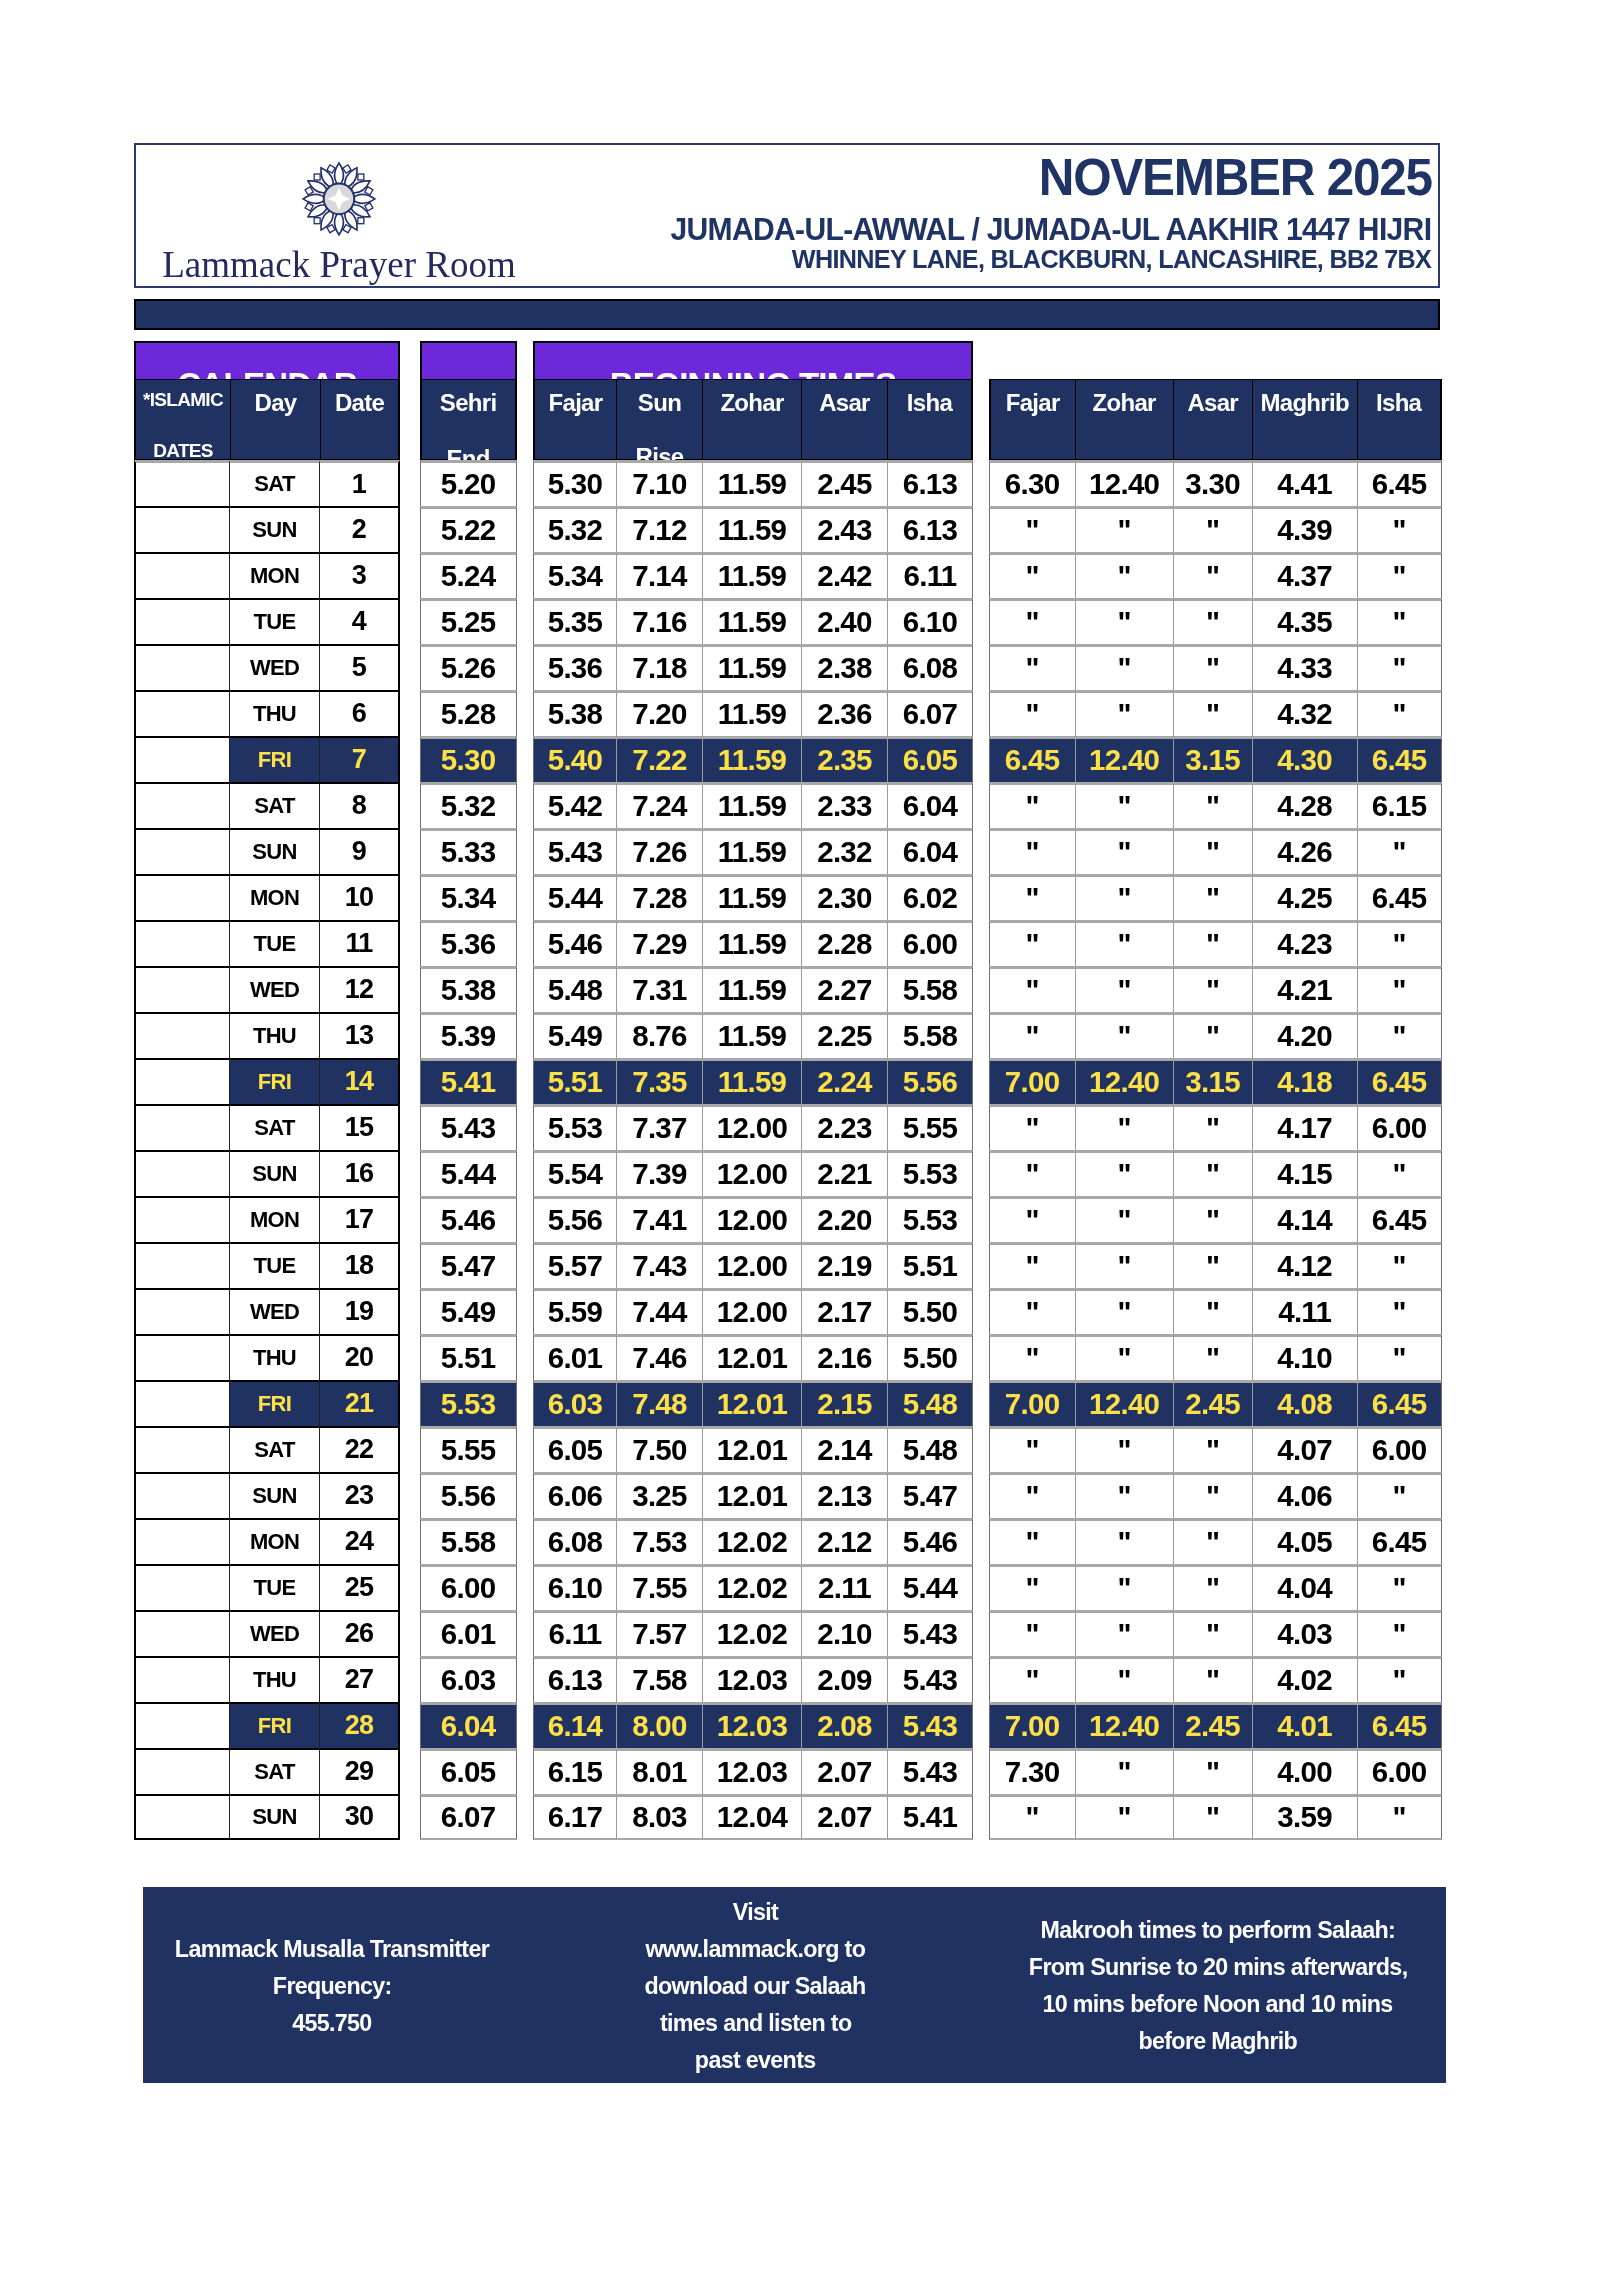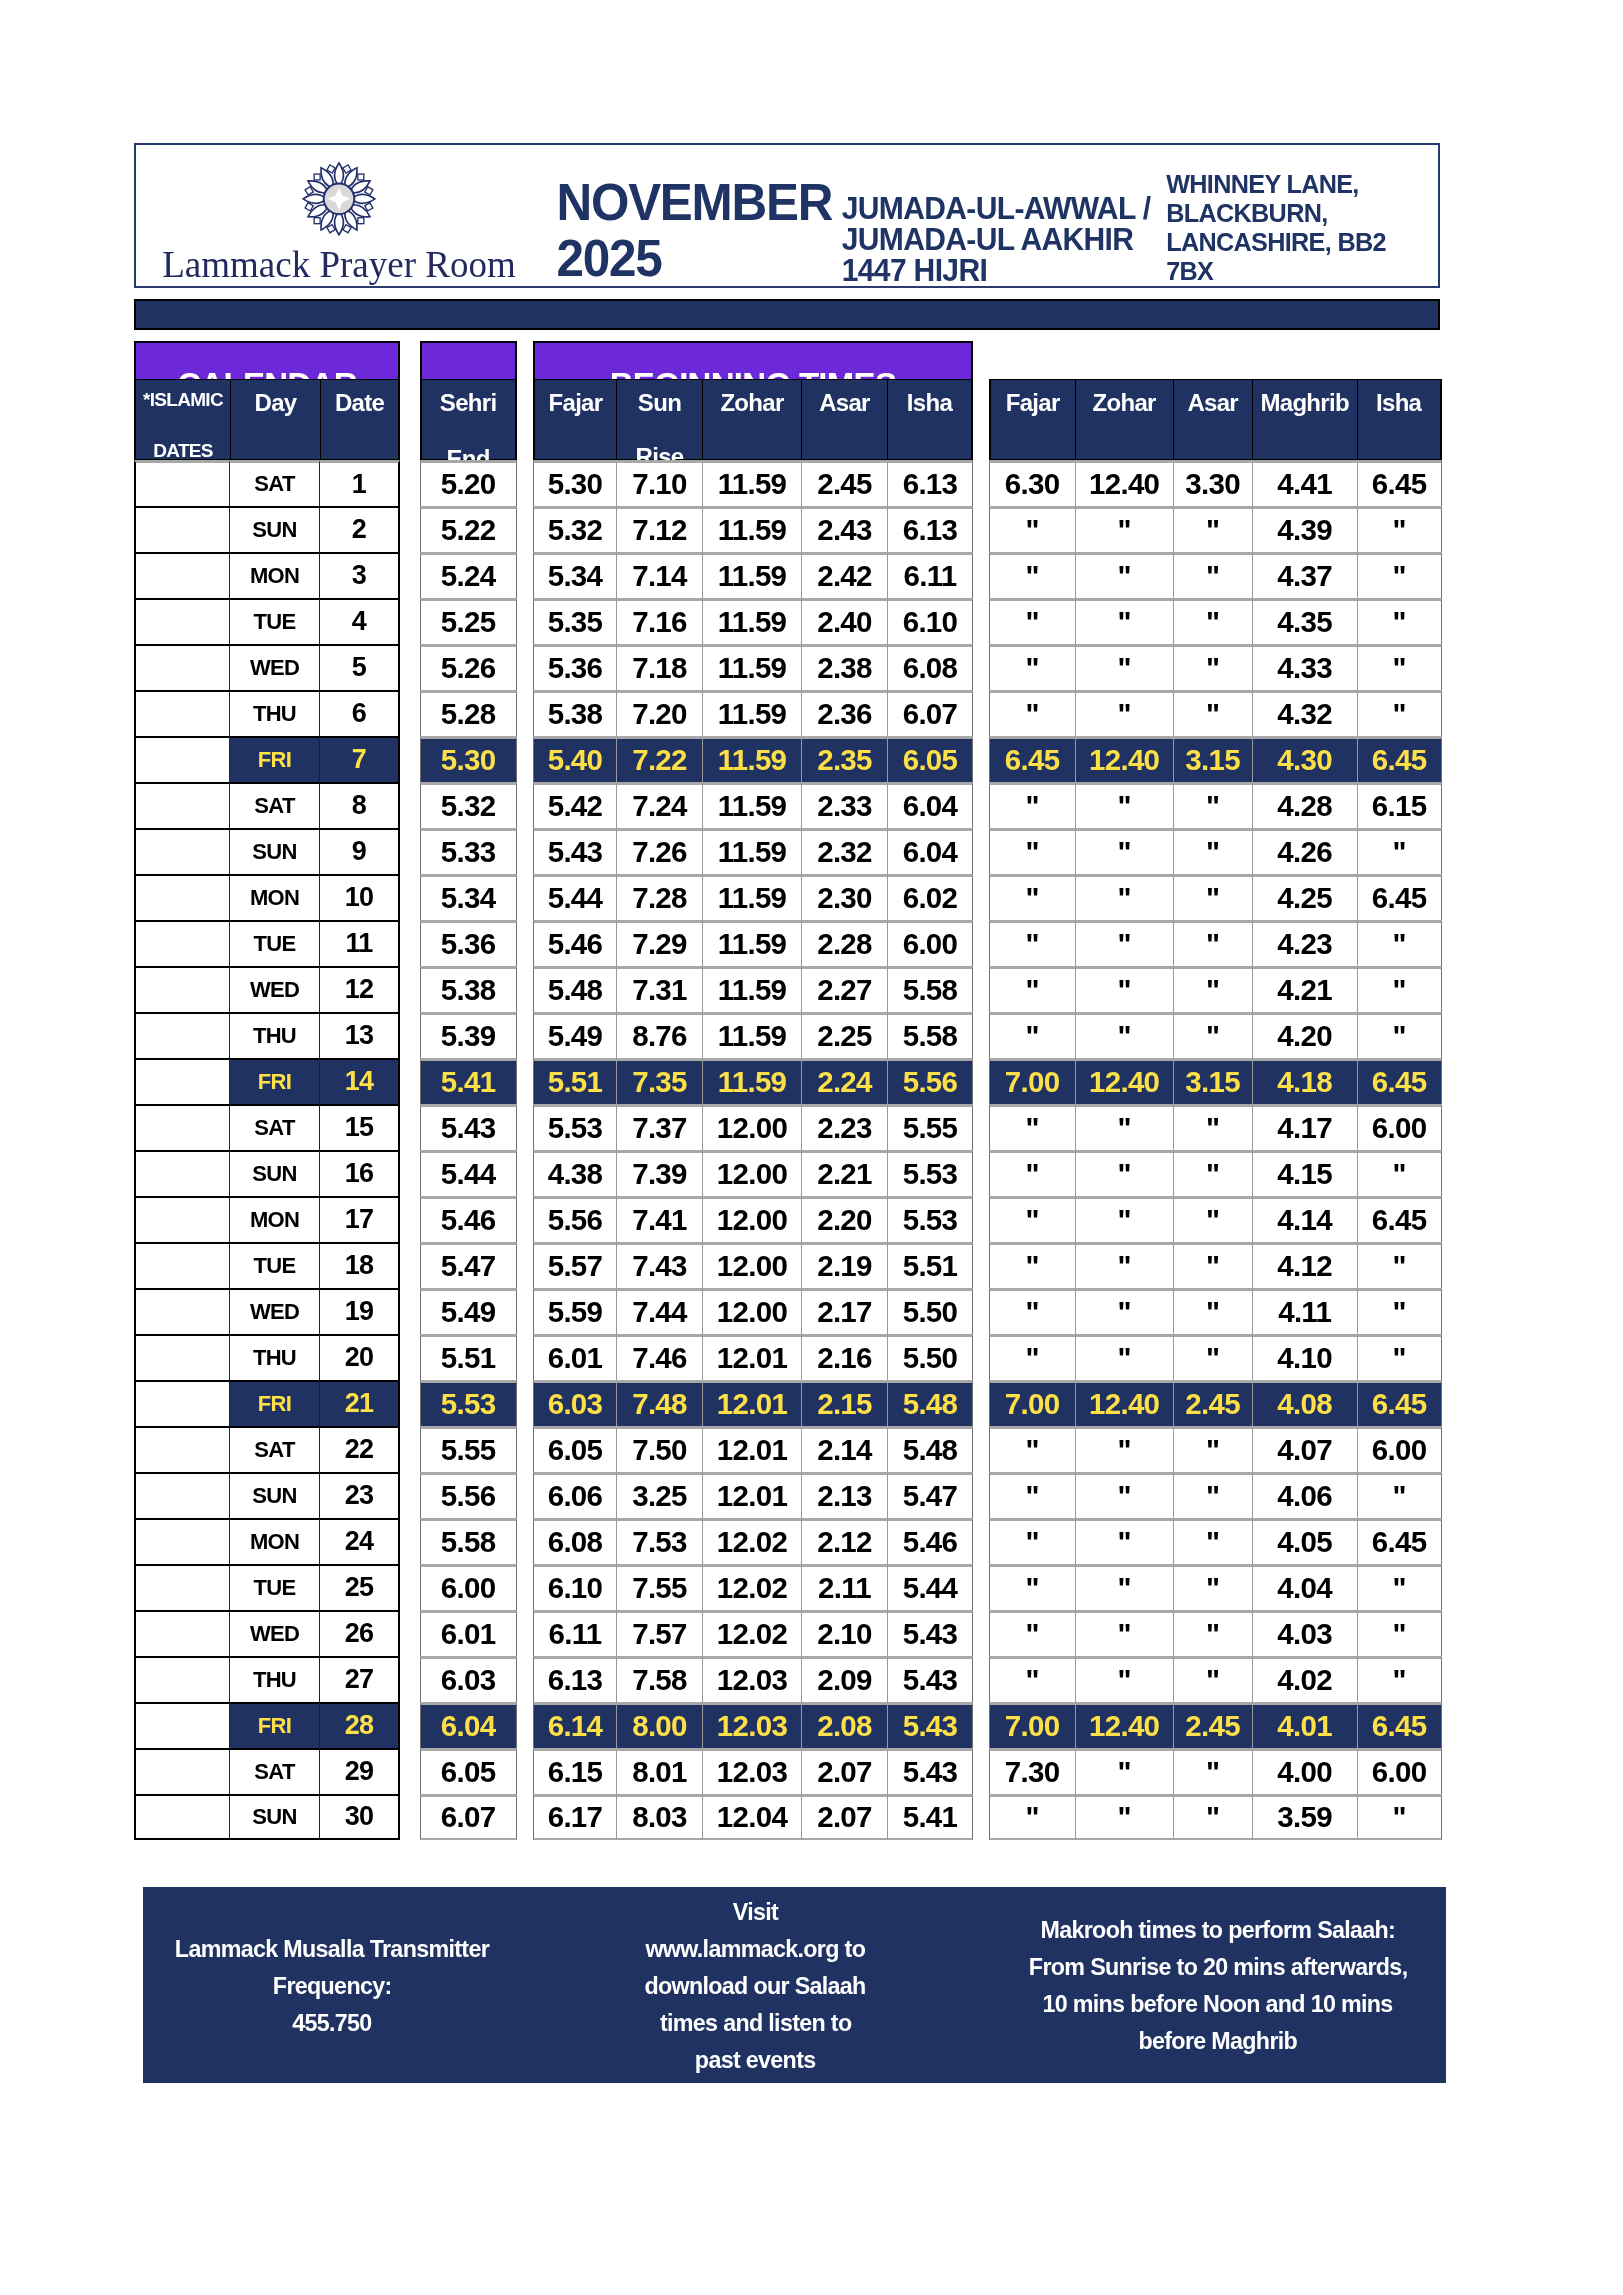--- a/index.html
+++ b/index.html
@@ -5,21 +5,21 @@
   * { box-sizing: border-box; margin: 0; padding: 0; }
   body { background:#ffffff; font-family:"Liberation Sans", sans-serif; }
   .page { position:relative; width:1623px; height:2295px; background:#fff; overflow:hidden; }
 
   
   .header-box { position:absolute; left:134px; top:143px; width:1306px; height:145px;
     border:2px solid #2b3a6e; background:#fff; display:flex; }
   .logo { width:406px; display:flex; flex-direction:column; align-items:center; justify-content:flex-start; padding-top:14.4px; }
   .logo svg { width:82px; height:82px; }
   .org { margin-top:3.9px; font-family:"Liberation Serif", serif; font-size:37px; color:#232a5e; letter-spacing:0px; white-space:nowrap; }
-  .titles { flex:1; display:flex; flex-direction:row; align-items:flex-end; padding-right:6.5px; color:#1f3464; }
+  .titles { flex:1; display:flex; flex-direction:column; align-items:flex-end; padding-right:6.5px; color:#1f3464; }
   .month { margin-top:3.9px; font-size:52px; font-weight:bold; letter-spacing:-1.3px; line-height:56px; transform:scaleX(0.95); transform-origin:right; }
   .hijri { margin-top:9.2px; font-size:31px; font-weight:bold; letter-spacing:-0.7px; line-height:31px; transform:scaleX(0.97); transform-origin:right; }
   .addr  { font-size:26px; font-weight:bold; letter-spacing:-0.7px; line-height:29px; transform:scaleX(0.97); transform-origin:right; }
 
   
   .sep-bar { position:absolute; left:134px; top:299px; width:1306px; height:31px;
     background:#1F3261; border:2.6px solid #000; }
 
   
   .timetable { position:absolute; left:134px; top:341px; }
@@ -514,21 +514,21 @@
           <div class="bc c-time">4.17</div>
           <div class="bc c-time last">6.00</div>
         </div>
         <div class="trow body">
           <div class="bc c-islamic"></div>
           <div class="bc c-day">SUN</div>
           <div class="bc c-date">16</div>
           <div class="gapc"></div>
           <div class="bc c-sehri">5.44</div>
           <div class="gapc"></div>
-          <div class="bc c-time first">4.38</div>
+          <div class="bc c-time first">5.54</div>
           <div class="bc c-time">7.39</div>
           <div class="bc c-time">12.00</div>
           <div class="bc c-time">2.21</div>
           <div class="bc c-time last">5.53</div>
           <div class="gapc"></div>
           <div class="bc c-time first">"</div>
           <div class="bc c-time">"</div>
           <div class="bc c-time">"</div>
           <div class="bc c-time">4.15</div>
           <div class="bc c-time last">"</div>

